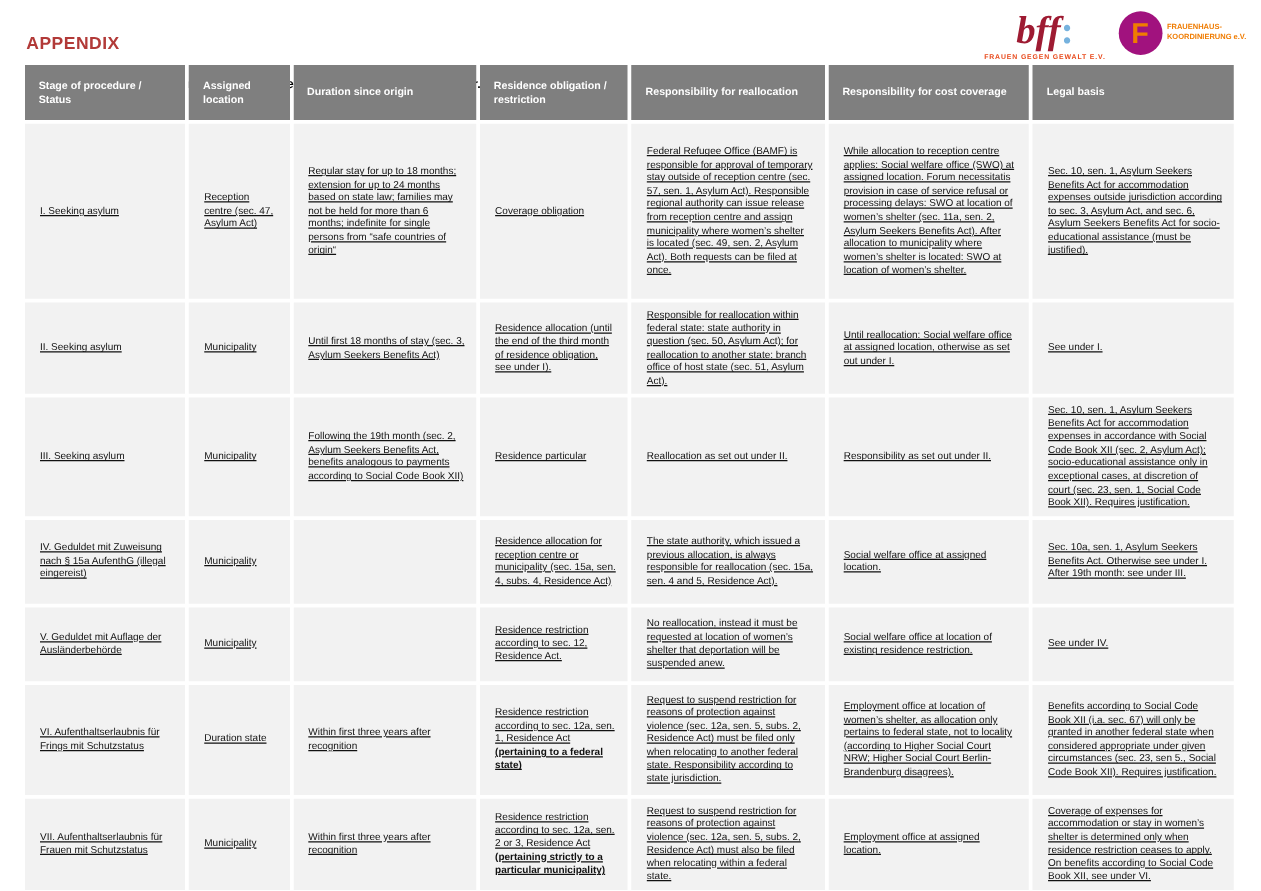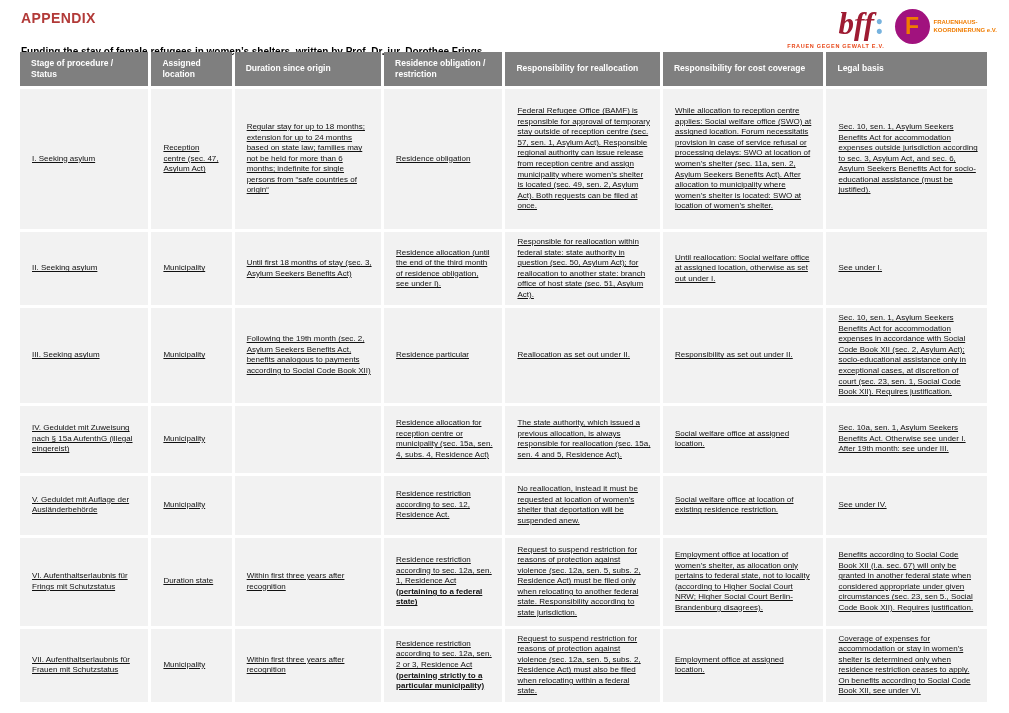--- a/index.html
+++ b/index.html
@@ -3,29 +3,29 @@
 <meta charset="utf-8">
 <style>
   html,body { margin:0; padding:0; }
   body {
     width:1009px; height:713px;
     background:#ffffff;
     font-family:"Liberation Sans", sans-serif;
     position:relative; overflow:hidden;
     color:#111;
   }
-  .doc-header { position:absolute; left:21px; top:10px; }
+  .doc-header { position:absolute; left:21px; top:26px; }
   .title {
     color:var(--title-red,#b23a38);
     font-weight:bold; font-size:14px; letter-spacing:.4px;
   }
   .subtitle { font-weight:bold; font-size:10px; color:#000; margin-top:20px;text-align:right; }
 
   .logos { position:absolute; right:12px; top:6px; display:flex; gap:10px; align-items:flex-start; }
-  .bff-logo { text-align:right; padding-top:2px; }
+  .bff-logo { text-align:center; padding-top:2px; }
   .bff-word {
     font-family:"Liberation Serif", serif; font-style:italic; font-weight:bold;
     font-size:31px; line-height:1; color:var(--bff-red,#9e1b32);
   }
   .bff-colon { color:var(--bff-blue,#76b2de); font-style:normal; }
   .bff-tagline {
     font-size:5.5px; font-weight:bold; letter-spacing:.7px; margin-top:4px;
     color:var(--bff-orange,#e8491b); white-space:nowrap;
   }
   .fhk-logo { display:flex; align-items:center; gap:4px; margin-top:3px; }
@@ -49,21 +49,21 @@
     font-size:8.5px; font-weight:bold; text-align:left;
     vertical-align:middle; padding:4px 8px 4px 11px; line-height:1.3;
   }
   td {
     background:var(--cell-bg,#f2f2f2);
     font-size:8px; line-height:1.32; color:#111;
     vertical-align:middle; padding:5px 9px 5px 12px;
     word-wrap:break-word;
     text-decoration:underline;
   }
-  tr.hdr  { height:34px;border-radius:14px; }
+  tr.hdr  { height:44px;border-radius:14px; }
   tr.r1 { height:140px; }
   tr.r2 { height:72px; }
   tr.r3 { height:84px; }
   tr.r4 { height:67px; }
   tr.r5 { height:59px; }
   tr.r6 { height:88px; }
   tr.r7 { height:70px; }
   td strong { font-weight:bold; }
 </style>
 </head>
@@ -107,21 +107,21 @@
       <th>Responsibility for reallocation</th>
       <th>Responsibility for cost coverage</th>
       <th>Legal basis</th>
     </tr>
   </thead>
   <tbody>
     <tr class="r1">
       <td>I. Seeking asylum</td>
       <td>Reception centre (sec. 47, Asylum Act)</td>
       <td>Regular stay for up to 18 months; extension for up to 24 months based on state law; families may not be held for more than 6 months; indefinite for single persons from “safe countries of origin“</td>
-      <td>Residence obligation</td>
+      <td>Coverage obligation</td>
       <td>Federal Refugee Office (BAMF) is responsible for approval of temporary stay outside of reception centre (sec. 57, sen. 1, Asylum Act). Responsible regional authority can issue release from reception centre and assign municipality where women’s shelter is located (sec. 49, sen. 2, Asylum Act). Both requests can be filed at once.</td>
       <td>While allocation to reception centre applies: Social welfare office (SWO) at assigned location. Forum necessitatis provision in case of service refusal or processing delays: SWO at location of women’s shelter (sec. 11a, sen. 2, Asylum Seekers Benefits Act). After allocation to municipality where women’s shelter is located: SWO at location of women’s shelter.</td>
       <td>Sec. 10, sen. 1, Asylum Seekers Benefits Act for accommodation expenses outside jurisdiction according to sec. 3, Asylum Act, and sec. 6, Asylum Seekers Benefits Act for socio-educational assistance (must be justified).</td>
     </tr>
     <tr class="r2">
       <td>II. Seeking asylum</td>
       <td>Municipality</td>
       <td>Until first 18 months of stay (sec. 3, Asylum Seekers Benefits Act)</td>
       <td>Residence allocation (until the end of the third month of residence obligation, see under I).</td>
       <td>Responsible for reallocation within federal state: state authority in question (sec. 50, Asylum Act); for reallocation to another state: branch office of host state (sec. 51, Asylum Act).</td>

